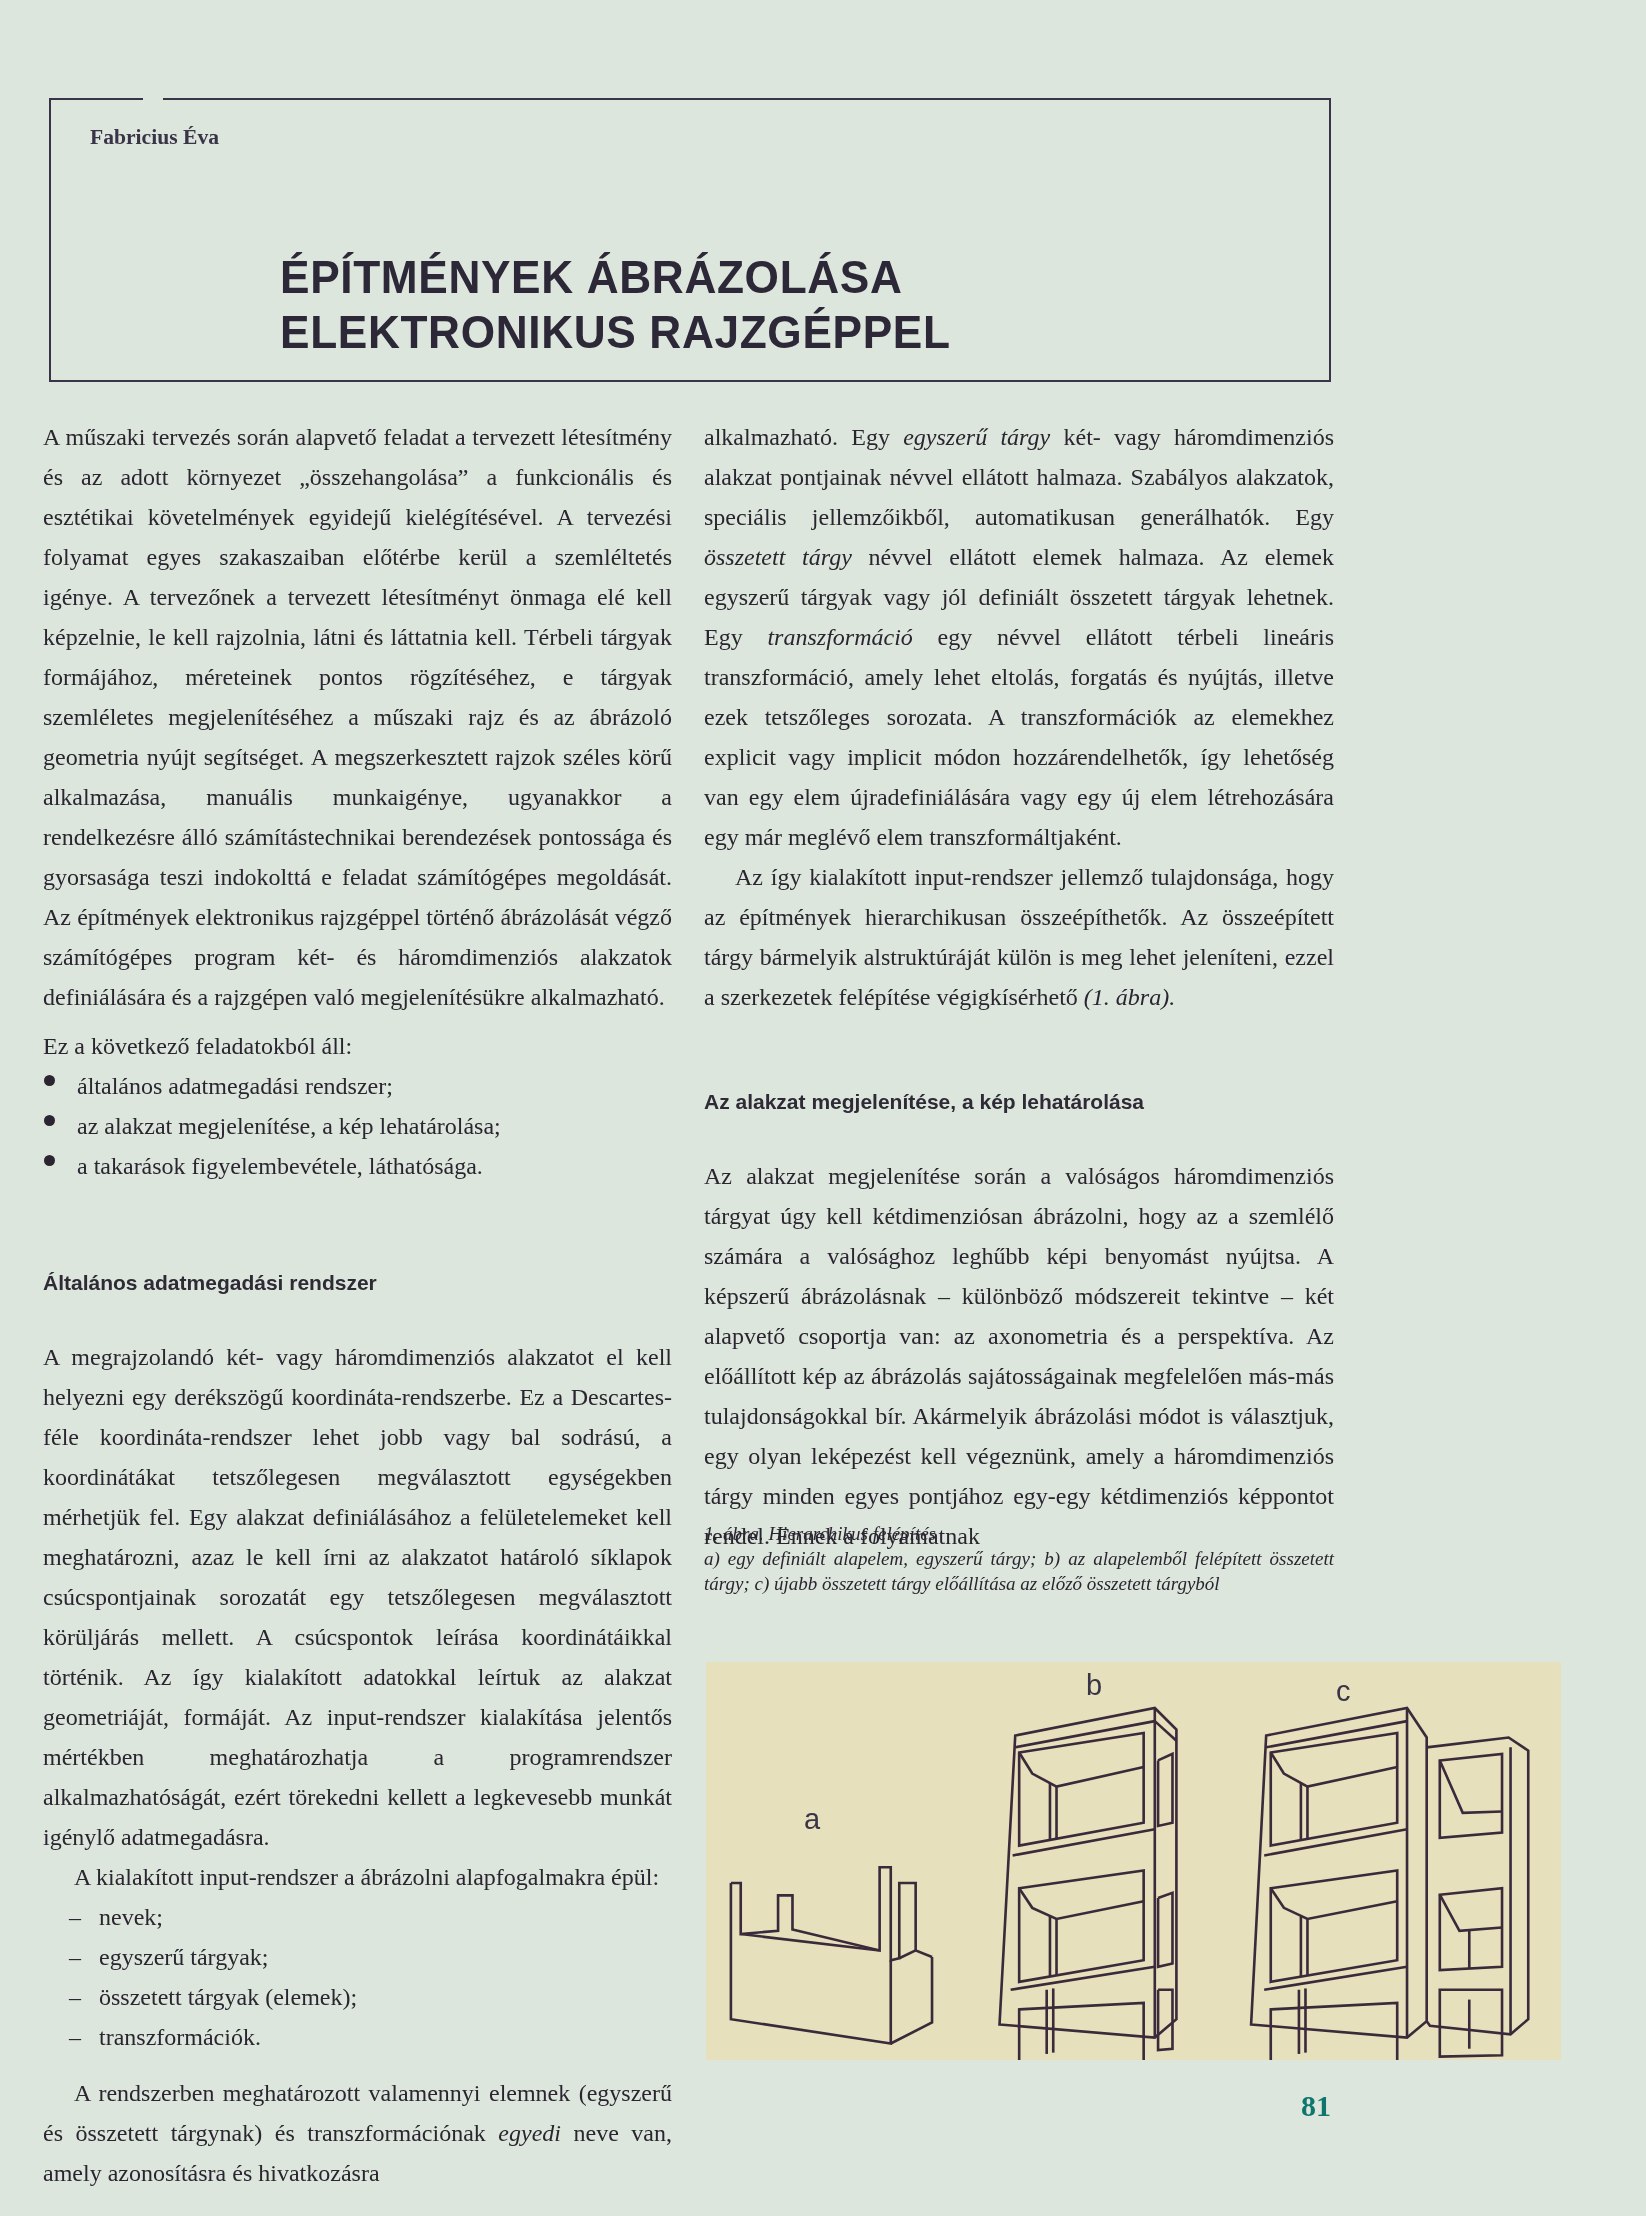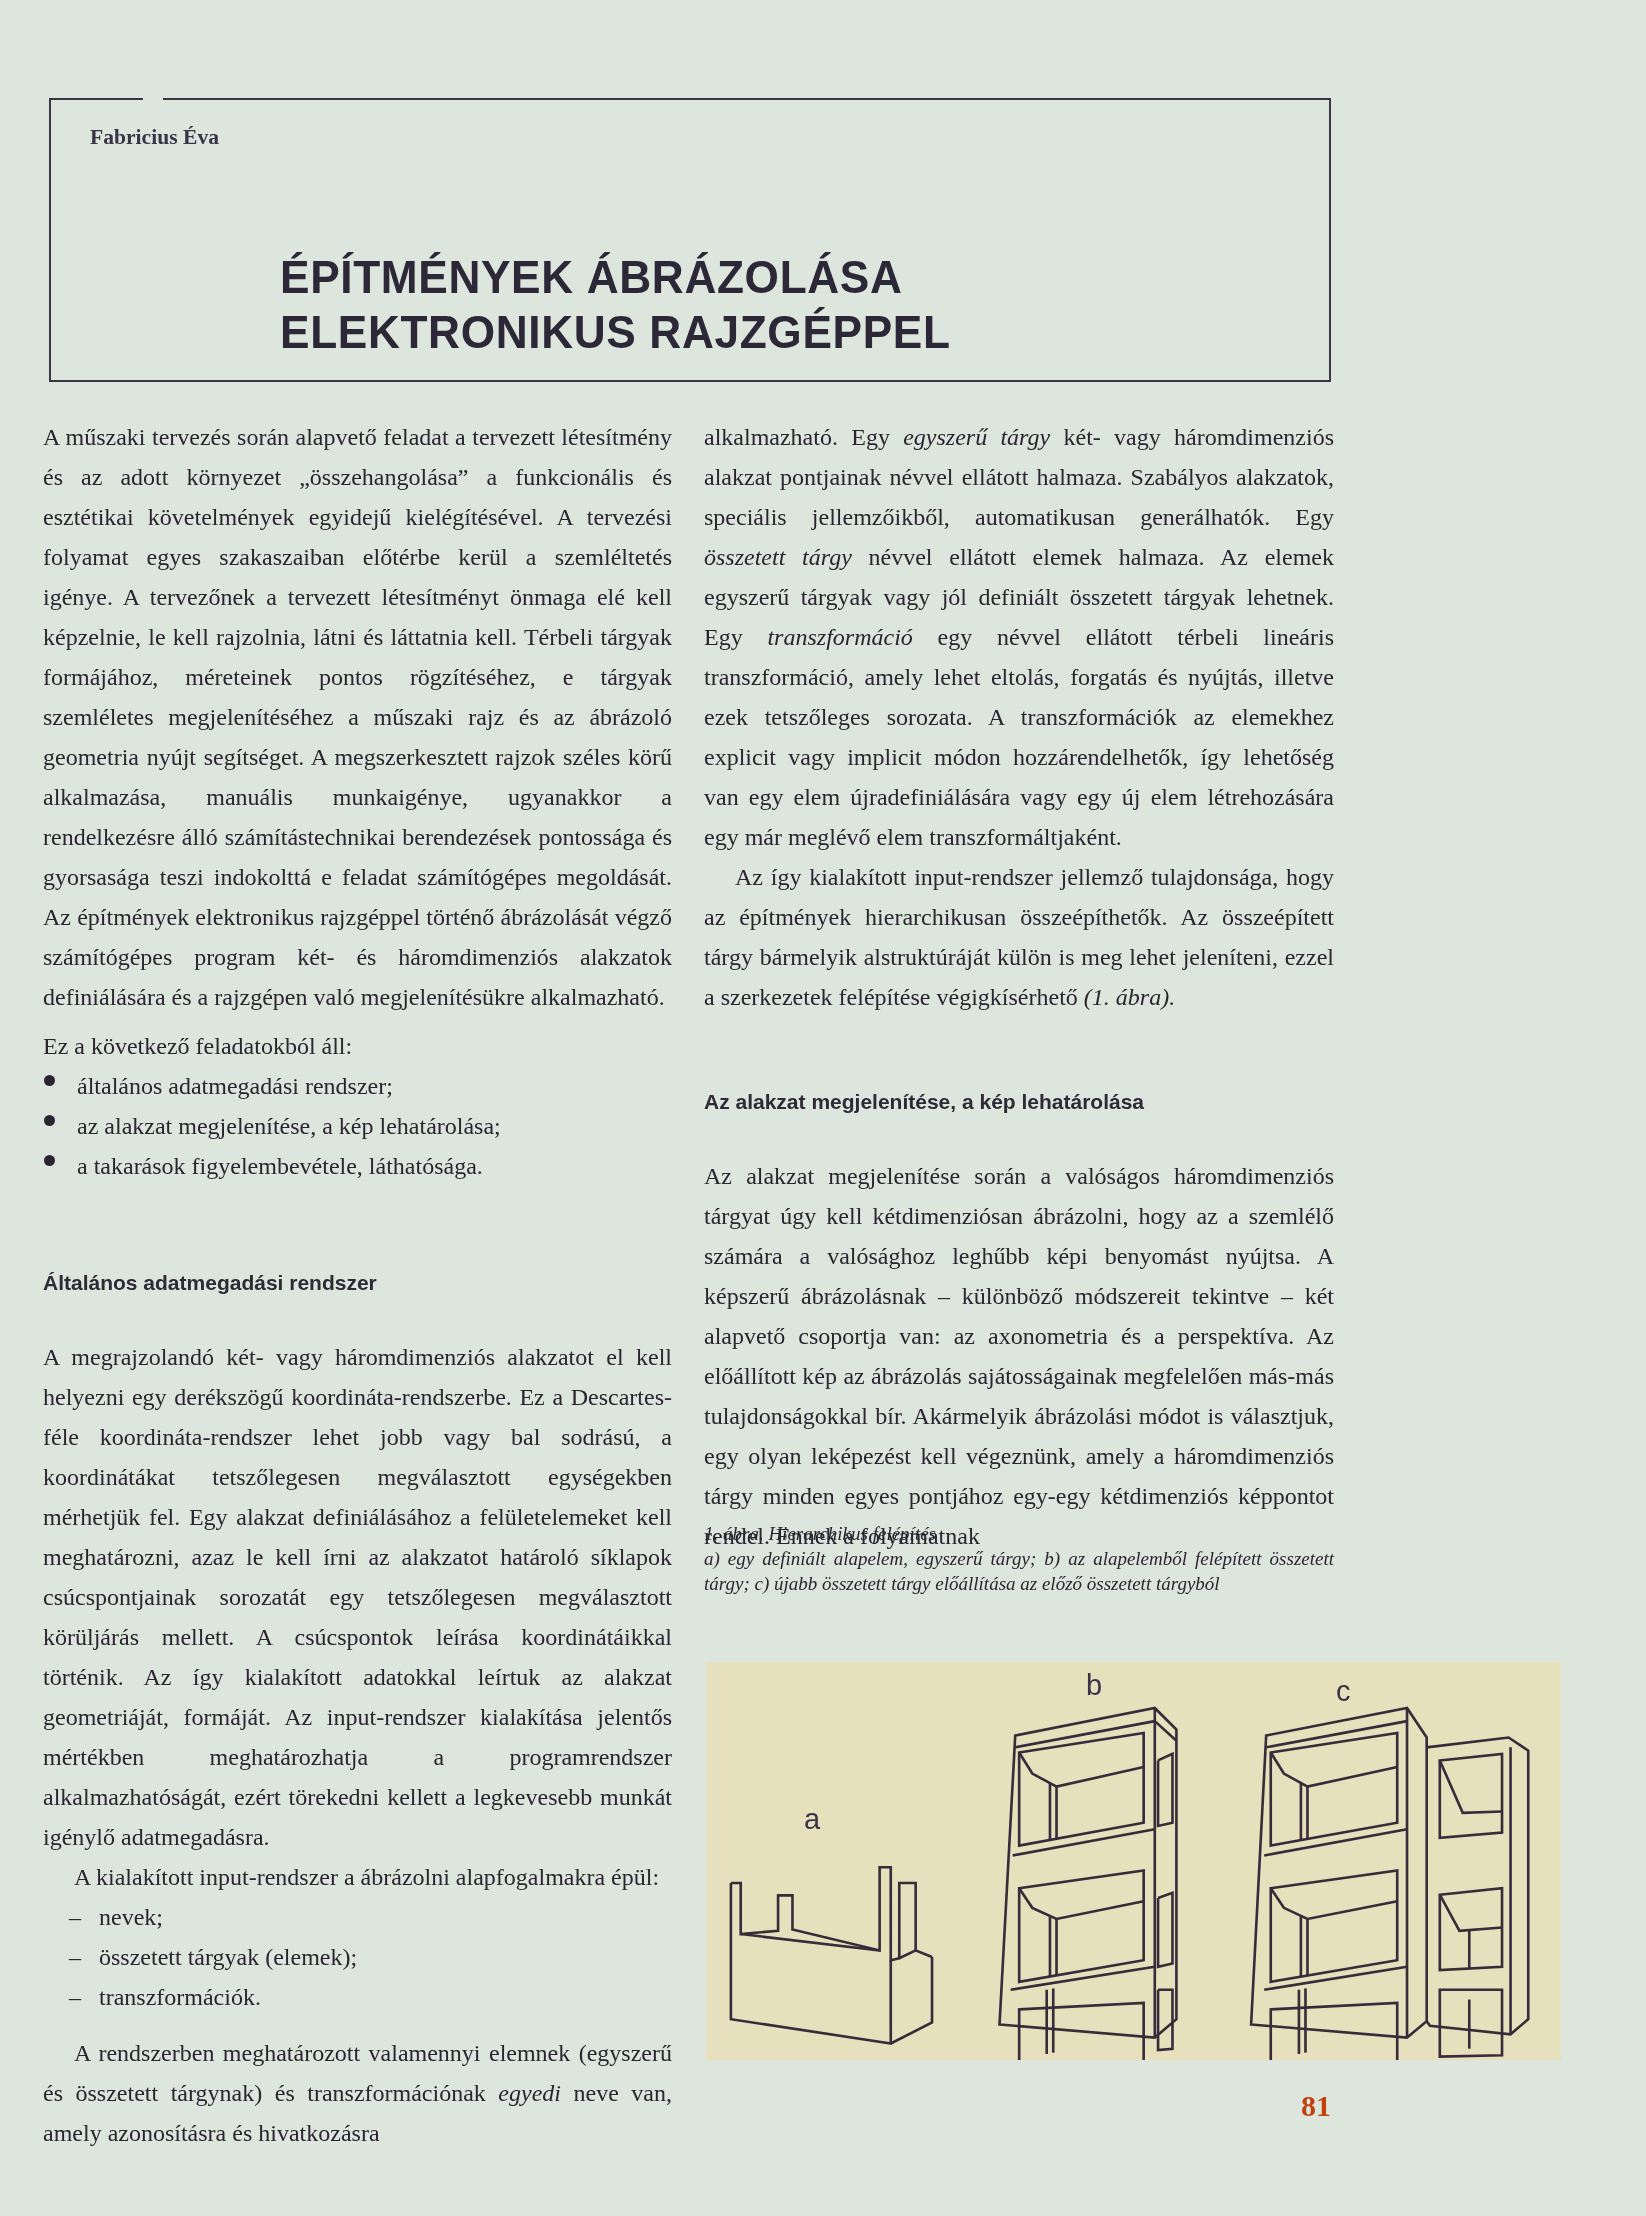--- a/index.html
+++ b/index.html
@@ -67,21 +67,21 @@
     background: #e7e0bd;
   }
   .figure svg { position: absolute; left: 0; top: 0; }
   .fig-label {
     position: absolute;
     font-family: "Liberation Sans", "DejaVu Sans", sans-serif;
     font-size: 29px; color: #3a3448;
   }
   .page-number {
     position: absolute; left: 1301px; top: 2089px;
-    font-size: 30px; font-weight: bold; color: #c2410c;
+    font-size: 30px; font-weight: bold; color: #0f766e;
   }
 </style>
 </head>
 <body>
 
 <div class="frame">
   <div class="frame-gap"></div>
   <div class="author">Fabricius Éva</div>
   <div class="title">
     <div>ÉPÍTMÉNYEK ÁBRÁZOLÁSA</div>
@@ -95,20 +95,21 @@
   <ul class="bullets">
     <li><span class="dot"></span><span>általános adatmegadási rendszer;</span></li>
     <li><span class="dot"></span><span>az alakzat megjelenítése, a kép lehatárolása;</span></li>
     <li><span class="dot"></span><span>a takarások figyelembevétele, láthatósága.</span></li>
   </ul>
   <p class="heading" style="margin-top:77px;">Általános adatmegadási rendszer</p>
   <p style="margin-top:34px;">A megrajzolandó két- vagy háromdimenziós alakzatot el kell helyezni egy derékszögű koordináta-rendszerbe. Ez a Descartes-féle koordináta-rendszer lehet jobb vagy bal sodrású, a koordinátákat tetszőlegesen megválasztott egységekben mérhetjük fel. Egy alakzat definiálásához a felületelemeket kell meghatározni, azaz le kell írni az alakzatot határoló síklapok csúcspontjainak sorozatát egy tetszőlegesen megválasztott körüljárás mellett. A csúcspontok leírása koordinátáikkal történik. Az így kialakított adatokkal leírtuk az alakzat geometriáját, formáját. Az input-rendszer kialakítása jelentős mértékben meghatározhatja a programrendszer alkalmazhatóságát, ezért törekedni kellett a legkevesebb munkát igénylő adatmegadásra.</p>
   <p class="indent">A kialakított input-rendszer a ábrázolni alapfogalmakra épül:</p>
   <ul class="dashes">
     <li><span class="dash">–</span><span>nevek;</span></li>
+    <li><span class="dash">–</span><span>egyszerű tárgyak;</span></li>
     <li><span class="dash">–</span><span>összetett tárgyak (elemek);</span></li>
     <li><span class="dash">–</span><span>transzformációk.</span></li>
   </ul>
   <p class="indent" style="margin-top:15.7px;"><span>A rendszerben meghatározott valamennyi elemnek (egyszerű és összetett tárgynak) és transzformációnak </span><em>egyedi</em><span> neve van, amely azonosításra és hivatkozásra</span></p>
 </div>
 
 <div class="col right">
   <p><span>alkalmazható. Egy </span><em>egyszerű tárgy</em><span> két- vagy háromdimenziós alakzat pontjainak névvel ellátott halmaza. Szabályos alakzatok, speciális jellemzőikből, automatikusan generálhatók. Egy </span><em>összetett tárgy</em><span> névvel ellátott elemek halmaza. Az elemek egyszerű tárgyak vagy jól definiált összetett tárgyak lehetnek. Egy </span><em>transzformáció</em><span> egy névvel ellátott térbeli lineáris transzformáció, amely lehet eltolás, forgatás és nyújtás, illetve ezek tetszőleges sorozata. A transzformációk az elemekhez explicit vagy implicit módon hozzárendelhetők, így lehetőség van egy elem újradefiniálására vagy egy új elem létrehozására egy már meglévő elem transzformáltjaként.</span></p>
   <p class="indent"><span>Az így kialakított input-rendszer jellemző tulajdonsága, hogy az építmények hierarchikusan összeépíthetők. Az összeépített tárgy bármelyik alstruktúráját külön is meg lehet jeleníteni, ezzel a szerkezetek felépítése végigkísérhető </span><em>(1. ábra).</em></p>
   <p class="heading" style="margin-top:65px;">Az alakzat megjelenítése, a kép lehatárolása</p>

